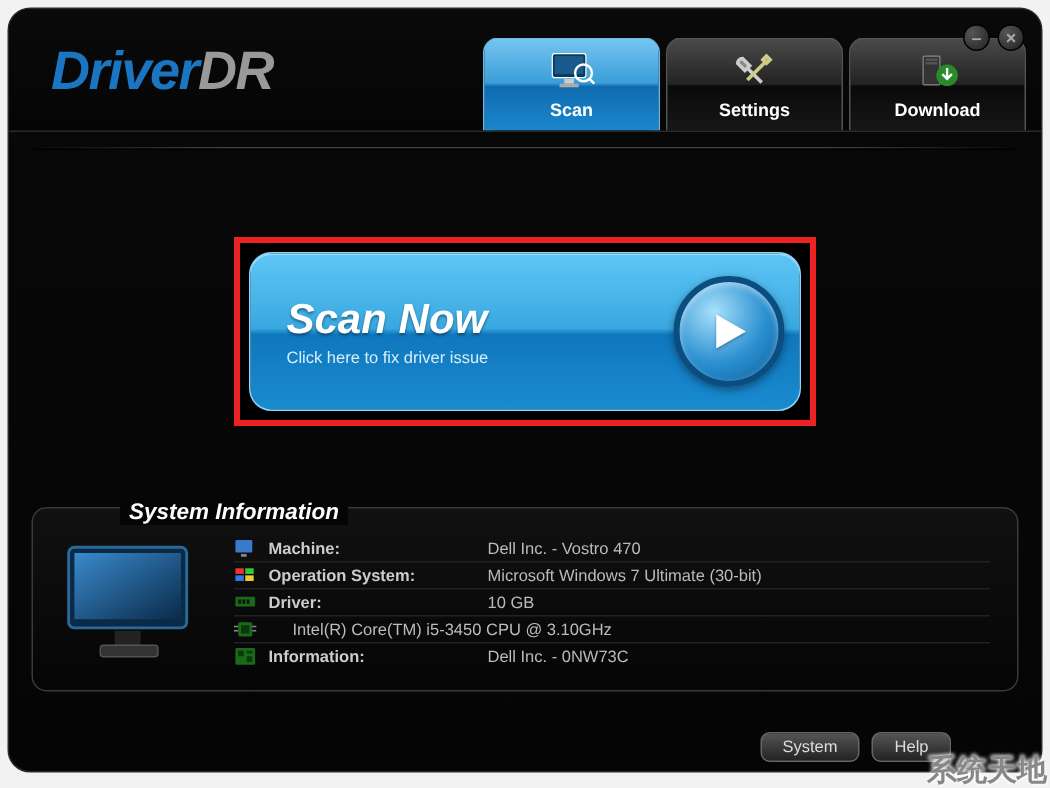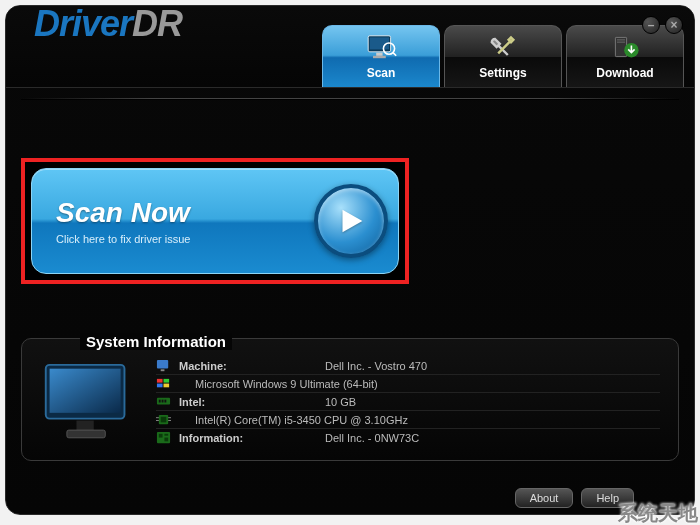--- a/index.html
+++ b/index.html
@@ -16,21 +16,21 @@
     position: absolute; top: 10px; right: 11px; display: flex; gap: 5px; z-index: 10;
   }
   .tc {
     width: 18px; height: 18px; border-radius: 50%;
     background: radial-gradient(circle at 30% 30%, #555, #222);
     border: 1px solid #000; display: flex; align-items: center; justify-content: center;
     color: #aaa; font-size: 12px; cursor: pointer; font-weight: bold;
   }
   
   .header {
-    height: 82px; display: flex; align-items: flex-start; padding: 0 20px 0 28px;
+    height: 82px; display: flex; align-items: center; padding: 0 20px 0 28px;
     border-bottom: 1px solid #2a2a2a; position: relative;
     background: linear-gradient(to bottom, #0a0a0a, #050505);
   }
   .logo {
     font-size: 36px; font-weight: bold; font-style: italic; line-height: 1; letter-spacing: -1px;
   }
   .logo .a { color: #1a76c0; }
   .logo .b { color: #999; }
   
   .tabs { position: absolute; right: 10px; bottom: 0; display: flex; gap: 4px; }
@@ -48,21 +48,21 @@
   .tab svg { width: 32px; height: 28px; }
   
   .content { padding: 10px 15px; position: relative; }
   
   .sep {
     height: 2px; margin: 0 0 58px 0;
     background: linear-gradient(to right, transparent, #444 20%, #444 80%, transparent);
     border-bottom: 1px solid #000;
   }
   
-  .scan-wrap { display: flex; }
+  .scan-wrap { display: flex; justify-content: center; }
   .highlight-box {
     border: 4px solid #e22; padding: 0; background: #000;
   }
   .scan-button {
     width: 368px; height: 106px; margin: 6px;
     background: linear-gradient(to bottom, #5fc6f5 0%, #39a8e0 48%, #0f77bd 52%, #1a8bd0 100%);
     border: 1px solid #8cd4f5; border-radius: 15px;
     display: flex; align-items: center; padding: 0 10px 0 24px;
     cursor: pointer; box-shadow: inset 0 1px 0 rgba(255,255,255,0.4);
   }
@@ -77,21 +77,21 @@
   }
   .scan-arrow svg { width: 34px; height: 34px; fill: #fff; filter: drop-shadow(0 1px 1px rgba(0,0,0,0.3)); }
   
   .sysinfo {
     margin-top: 54px;
     border: 1px solid #3a3a3a; border-radius: 10px;
     background: linear-gradient(to bottom, #111, #050505);
     padding: 0 18px 14px 18px; position: relative;
   }
   .sysinfo-title {
-    color: #fff; font-weight: bold; font-size: 15px; 
+    color: #fff; font-weight: bold; font-size: 15px; font-style: italic;
     position: relative; top: -6px; background: #050505; padding: 0 6px;
     display: inline-block; margin-left: 40px;
   }
   .sysinfo-body { display: flex; gap: 20px; align-items: center; }
   .monitor-icon { width: 96px; height: 82px; flex-shrink: 0; }
   .info-table { flex: 1; }
   .info-row { display: flex; align-items: center; padding: 2px 0; font-size: 11px; color: #ddd; }
   .info-row + .info-row { border-top: 1px solid #222; }
   .info-icon { width: 15px; height: 13px; margin-right: 8px; flex-shrink: 0; }
   .info-key { width: 130px; font-weight: bold; color: #ccc; }
@@ -208,30 +208,31 @@
             <span class="info-key">Machine:</span>
             <span class="info-val">Dell Inc. - Vostro 470</span>
           </div>
           <div class="info-row">
             <span class="info-icon"><svg viewBox="0 0 16 14">
                   <rect x="1" y="2" width="6" height="4" fill="#e33"></rect>
                   <rect x="8" y="2" width="6" height="4" fill="#3c3"></rect>
                   <rect x="1" y="7" width="6" height="4" fill="#37e"></rect>
                   <rect x="8" y="7" width="6" height="4" fill="#ec3"></rect>
                 </svg></span>
-            <span class="info-val">Microsoft Windows 9 Ultimate  (64-bit)</span>
+            <span class="info-key">Operation System:</span>
+            <span class="info-val">Microsoft Windows 7 Ultimate  (30-bit)</span>
           </div>
           <div class="info-row">
             <span class="info-icon"><svg viewBox="0 0 16 14">
                   <rect x="1" y="3" width="14" height="7" fill="#1a6a1a" rx="1"></rect>
                   <rect x="3" y="5" width="2" height="3" fill="#111"></rect>
                   <rect x="6" y="5" width="2" height="3" fill="#111"></rect>
                   <rect x="9" y="5" width="2" height="3" fill="#111"></rect>
                 </svg></span>
-            <span class="info-key">Intel:</span>
+            <span class="info-key">Driver:</span>
             <span class="info-val">10 GB</span>
           </div>
           <div class="info-row">
             <span class="info-icon"><svg viewBox="0 0 16 14">
                   <rect x="3" y="2" width="10" height="10" fill="#1a6a1a" rx="1"></rect>
                   <rect x="5" y="4" width="6" height="6" fill="#0a3a0a"></rect>
                   <line x1="0" y1="5" x2="3" y2="5" stroke="#888"></line>
                   <line x1="0" y1="8" x2="3" y2="8" stroke="#888"></line>
                   <line x1="13" y1="5" x2="16" y2="5" stroke="#888"></line>
                   <line x1="13" y1="8" x2="16" y2="8" stroke="#888"></line>
@@ -247,19 +248,19 @@
                 </svg></span>
             <span class="info-key">Information:</span>
             <span class="info-val">Dell Inc. - 0NW73C</span>
           </div>
         </div>
       </div>
     </div>
   </div>
 
   <div class="footer">
-    <div class="fbtn">About</div>
+    <div class="fbtn">System</div>
     <div class="fbtn">Help</div>
   </div>
 
 </div>
 
 <div class="watermark">系统天地</div>
 
 </body></html>

